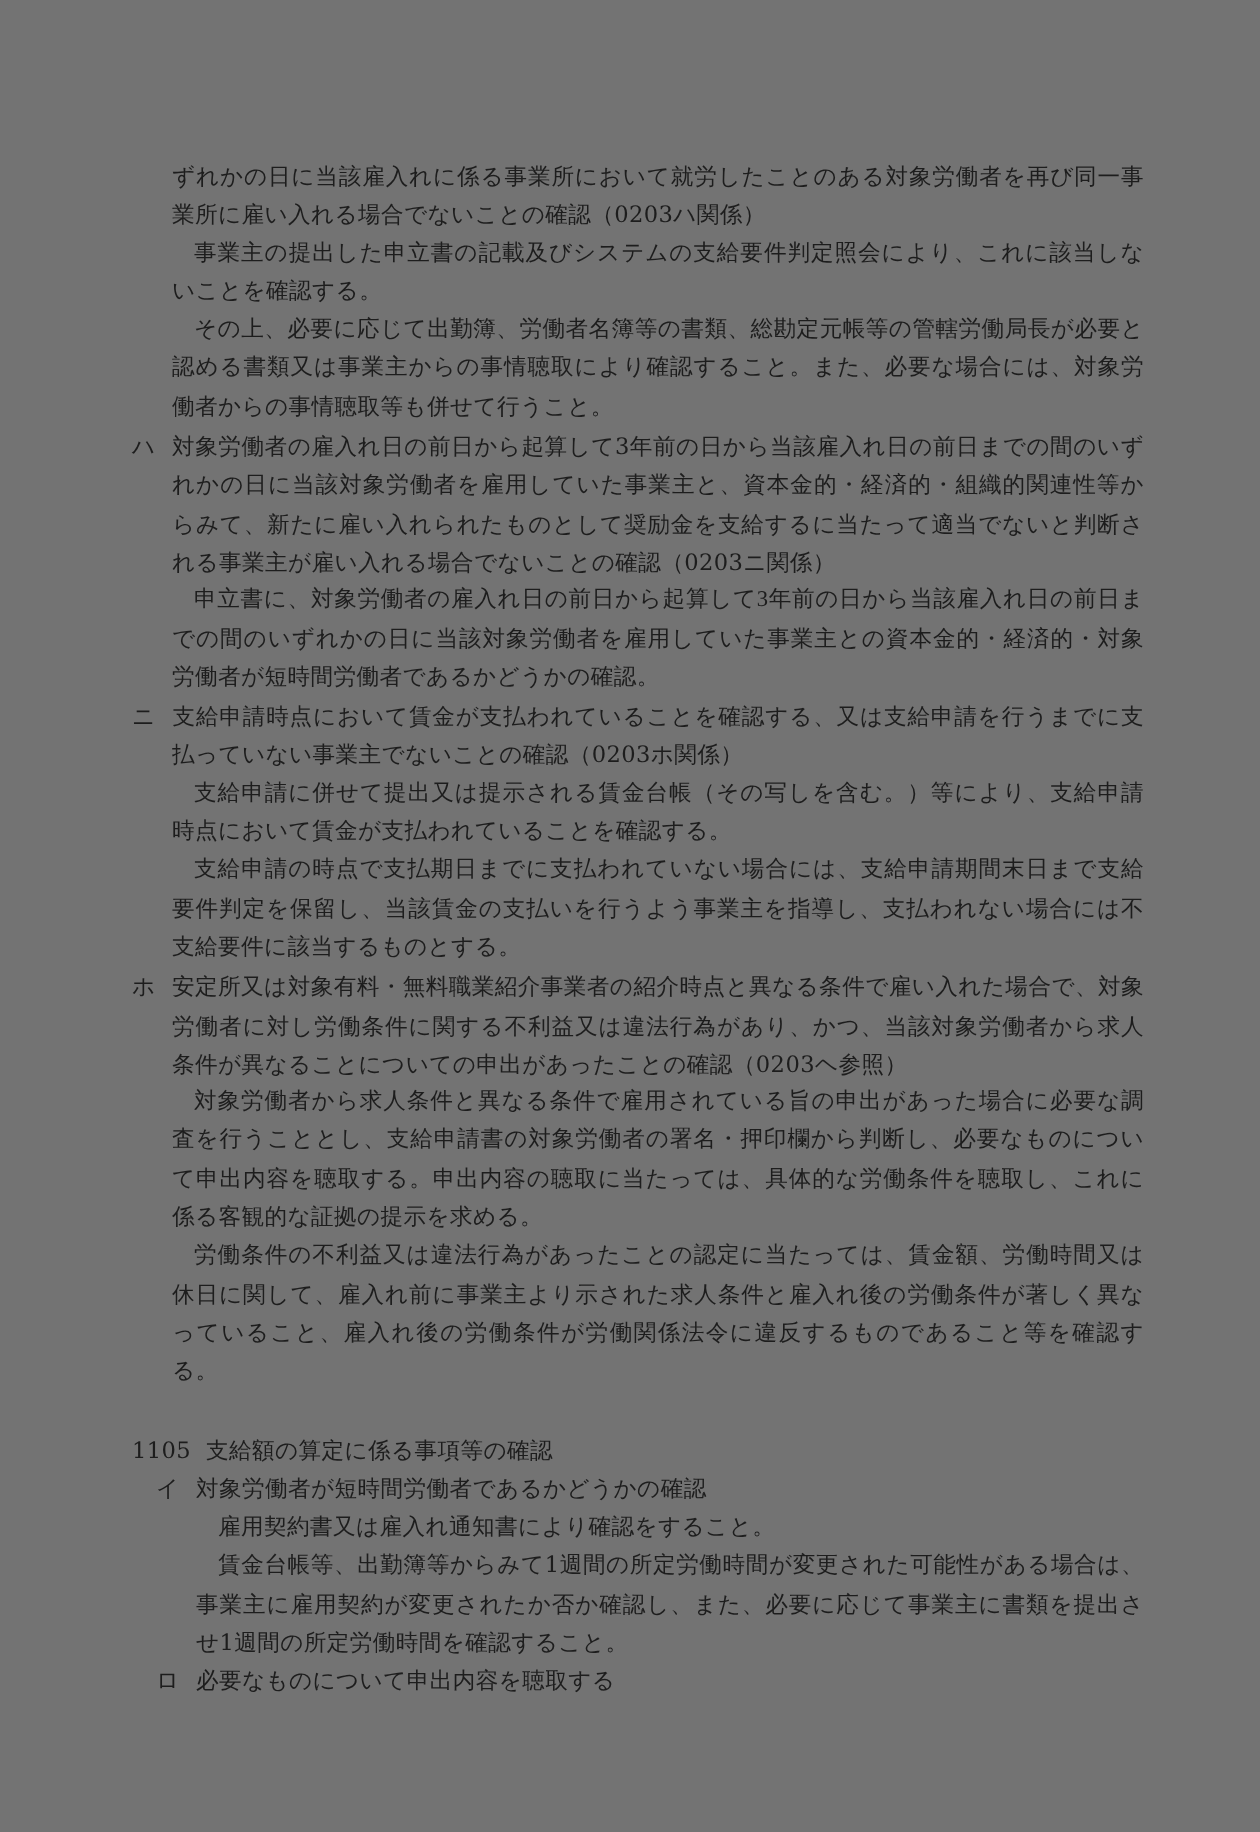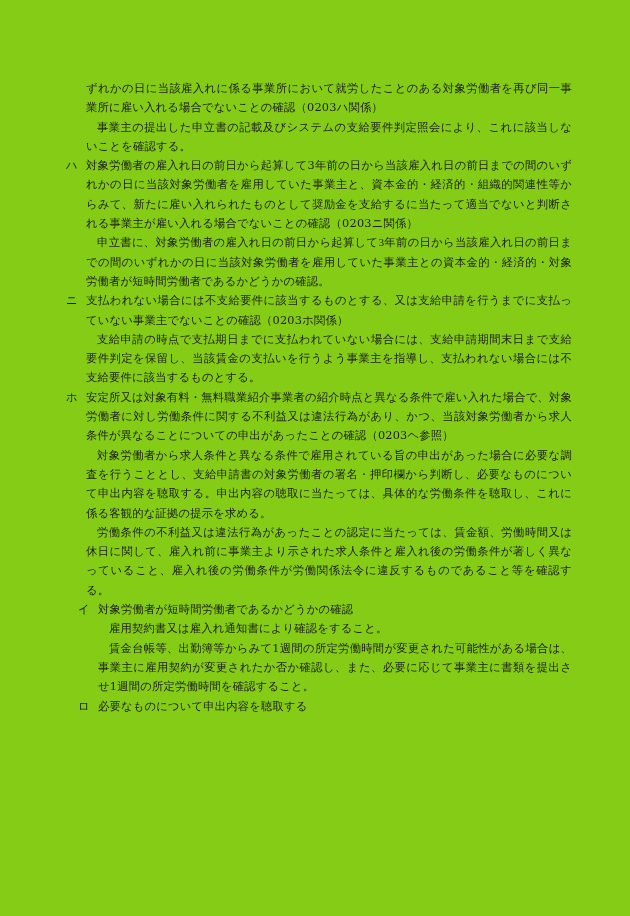--- a/index.html
+++ b/index.html
@@ -1,21 +1,21 @@
 <!DOCTYPE html>
 <html><head>
 <meta charset="utf-8">
 <style>
   html,body{margin:0;padding:0;}
   body{background:#e9e9e9;}
   .page{
     position:relative;
     width:630px;height:916px;
     margin:0 auto;
-    background:#84cc16;
+    background:#737373;
     box-sizing:border-box;
     padding:79px 58px 0 66px;
     font-family:"DejaVu Serif","Liberation Serif",serif;
     font-size:11.3px;
     line-height:19.3px;
     color:#1d1d1d;
     overflow:hidden;
   }
   .tb{text-align:justify;word-break:break-all;letter-spacing:0.2px;}
   
@@ -32,36 +32,39 @@
 </style>
 </head>
 <body>
 
 <div class="page">
 
   <div class="tb cont">ずれかの日に当該雇入れに係る事業所において就労したことのある対象労働者を再び同一事業所に雇い入れる場合でないことの確認（0203ハ関係）</div>
 
   <div class="tb para">事業主の提出した申立書の記載及びシステムの支給要件判定照会により、これに該当しないことを確認する。</div>
 
+  <div class="tb para">その上、必要に応じて出勤簿、労働者名簿等の書類、総勘定元帳等の管轄労働局長が必要と認める書類又は事業主からの事情聴取により確認すること。また、必要な場合には、対象労働者からの事情聴取等も併せて行うこと。</div>
 
   <div class="tb item"><span class="marker">ハ</span><span>対象労働者の雇入れ日の前日から起算して3年前の日から当該雇入れ日の前日までの間のいずれかの日に当該対象労働者を雇用していた事業主と、資本金的・経済的・組織的関連性等からみて、新たに雇い入れられたものとして奨励金を支給するに当たって適当でないと判断される事業主が雇い入れる場合でないことの確認（0203ニ関係）</span></div>
 
   <div class="tb para">申立書に、対象労働者の雇入れ日の前日から起算して3年前の日から当該雇入れ日の前日までの間のいずれかの日に当該対象労働者を雇用していた事業主との資本金的・経済的・対象労働者が短時間労働者であるかどうかの確認。</div>
 
-  <div class="tb item"><span class="marker">ニ</span><span>支払われない場合には不支給要件に該当するものとする、又は支給申請を行うまでに支払っていない事業主でないことの確認（0203ホ関係）</span></div>
+  <div class="tb item"><span class="marker">ニ</span><span>支給申請時点において賃金が支払われていることを確認する、又は支給申請を行うまでに支払っていない事業主でないことの確認（0203ホ関係）</span></div>
 
+  <div class="tb para">支給申請に併せて提出又は提示される賃金台帳（その写しを含む。）等により、支給申請時点において賃金が支払われていることを確認する。</div>
 
   <div class="tb para">支給申請の時点で支払期日までに支払われていない場合には、支給申請期間末日まで支給要件判定を保留し、当該賃金の支払いを行うよう事業主を指導し、支払われない場合には不支給要件に該当するものとする。</div>
 
   <div class="tb item"><span class="marker">ホ</span><span>安定所又は対象有料・無料職業紹介事業者の紹介時点と異なる条件で雇い入れた場合で、対象労働者に対し労働条件に関する不利益又は違法行為があり、かつ、当該対象労働者から求人条件が異なることについての申出があったことの確認（0203ヘ参照）</span></div>
 
   <div class="tb para">対象労働者から求人条件と異なる条件で雇用されている旨の申出があった場合に必要な調査を行うこととし、支給申請書の対象労働者の署名・押印欄から判断し、必要なものについて申出内容を聴取する。申出内容の聴取に当たっては、具体的な労働条件を聴取し、これに係る客観的な証拠の提示を求める。</div>
 
   <div class="tb para">労働条件の不利益又は違法行為があったことの認定に当たっては、賃金額、労働時間又は休日に関して、雇入れ前に事業主より示された求人条件と雇入れ後の労働条件が著しく異なっていること、雇入れ後の労働条件が労働関係法令に違反するものであること等を確認する。</div>
 
+  <div class="tb heading"><span class="num">1105</span><span>支給額の算定に係る事項等の確認</span></div>
 
   <div class="tb item2"><span class="marker">イ</span><span>対象労働者が短時間労働者であるかどうかの確認</span></div>
 
   <div class="tb para2">雇用契約書又は雇入れ通知書により確認をすること。</div>
 
   <div class="tb para2">賃金台帳等、出勤簿等からみて1週間の所定労働時間が変更された可能性がある場合は、事業主に雇用契約が変更されたか否か確認し、また、必要に応じて事業主に書類を提出させ1週間の所定労働時間を確認すること。</div>
 
   <div class="tb item2"><span class="marker">ロ</span><span>必要なものについて申出内容を聴取する</span></div>
 
 

